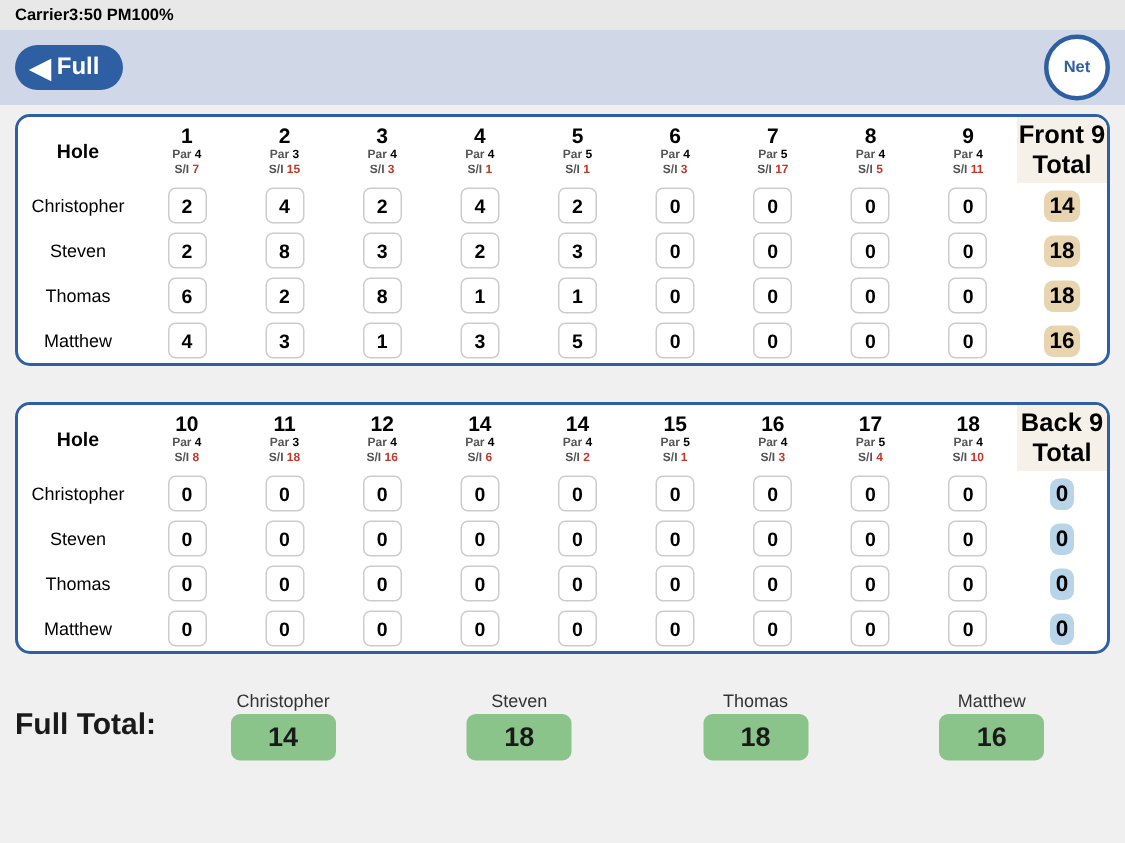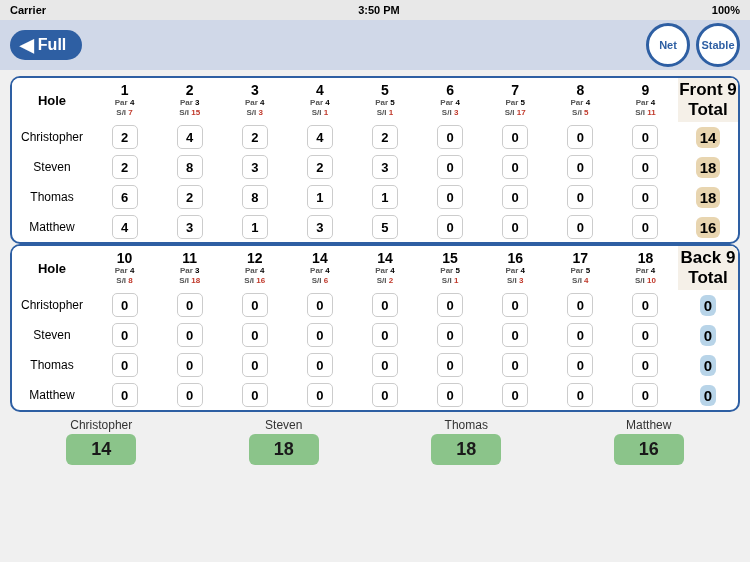--- a/index.html
+++ b/index.html
@@ -9,21 +9,20 @@
       width: 750px;
       height: 562px;
       overflow: hidden;
       position: relative;
     }
 
     
     .status-bar {
       background: #e8e8e8;
       display: flex;
-      justify-content: space-between;
       align-items: center;
       padding: 2px 10px;
       height: 20px;
       font-size: 11px;
       font-weight: 600;
     }
 
     
     .header {
       background: #d0d8e8;
@@ -93,21 +92,21 @@
     .content {
       padding: 6px 10px;
     }
 
     
     .scorecard-section {
       border: 2px solid #2e5fa3;
       border-radius: 10px;
       overflow: hidden;
       background: white;
-      margin-bottom: 0;
+      margin-bottom: 24px;
     }
 
     .scorecard-table {
       width: 100%;
       border-collapse: collapse;
       font-size: 11px;
     }
 
     .scorecard-table th, .scorecard-table td {
       text-align: center;
@@ -243,21 +242,20 @@
   <span>100%</span>
 </div>
 
 <div class="header">
   <button class="back-btn">
     <span class="back-arrow">◀</span>
     <span>Full</span>
   </button>
   <div class="score-tabs">
     <button class="score-tab">Net</button>
-    <button class="score-tab">Stable</button>
   </div>
 </div>
 
 <div class="content">
 
   <div class="scorecard-section">
     <table class="scorecard-table">
       <thead>
         <tr class="hole-header total-row-header">
           <th class="hole-label">Hole</th>
@@ -452,20 +450,21 @@
             <td class="score-cell"><span class="score-box">0</span></td>
             <td class="score-cell"><span class="score-box">0</span></td>
             <td class="score-cell"><span class="score-box">0</span></td>
             <td class="col-total"><span class="total-cell-back">0</span></td>
           </tr>
         </tbody>
     </table>
   </div>
 
   <div class="full-total-section">
+    <div class="full-total-label">Full Total:</div>
     <div id="full-total-players" style="display:flex; flex:1; gap:0;">
         <div class="player-total-col">
     <div class="player-total-name">Christopher</div>
     <div class="player-total-box">14</div>
   </div>
         <div class="player-total-col">
     <div class="player-total-name">Steven</div>
     <div class="player-total-box">18</div>
   </div>
         <div class="player-total-col">

